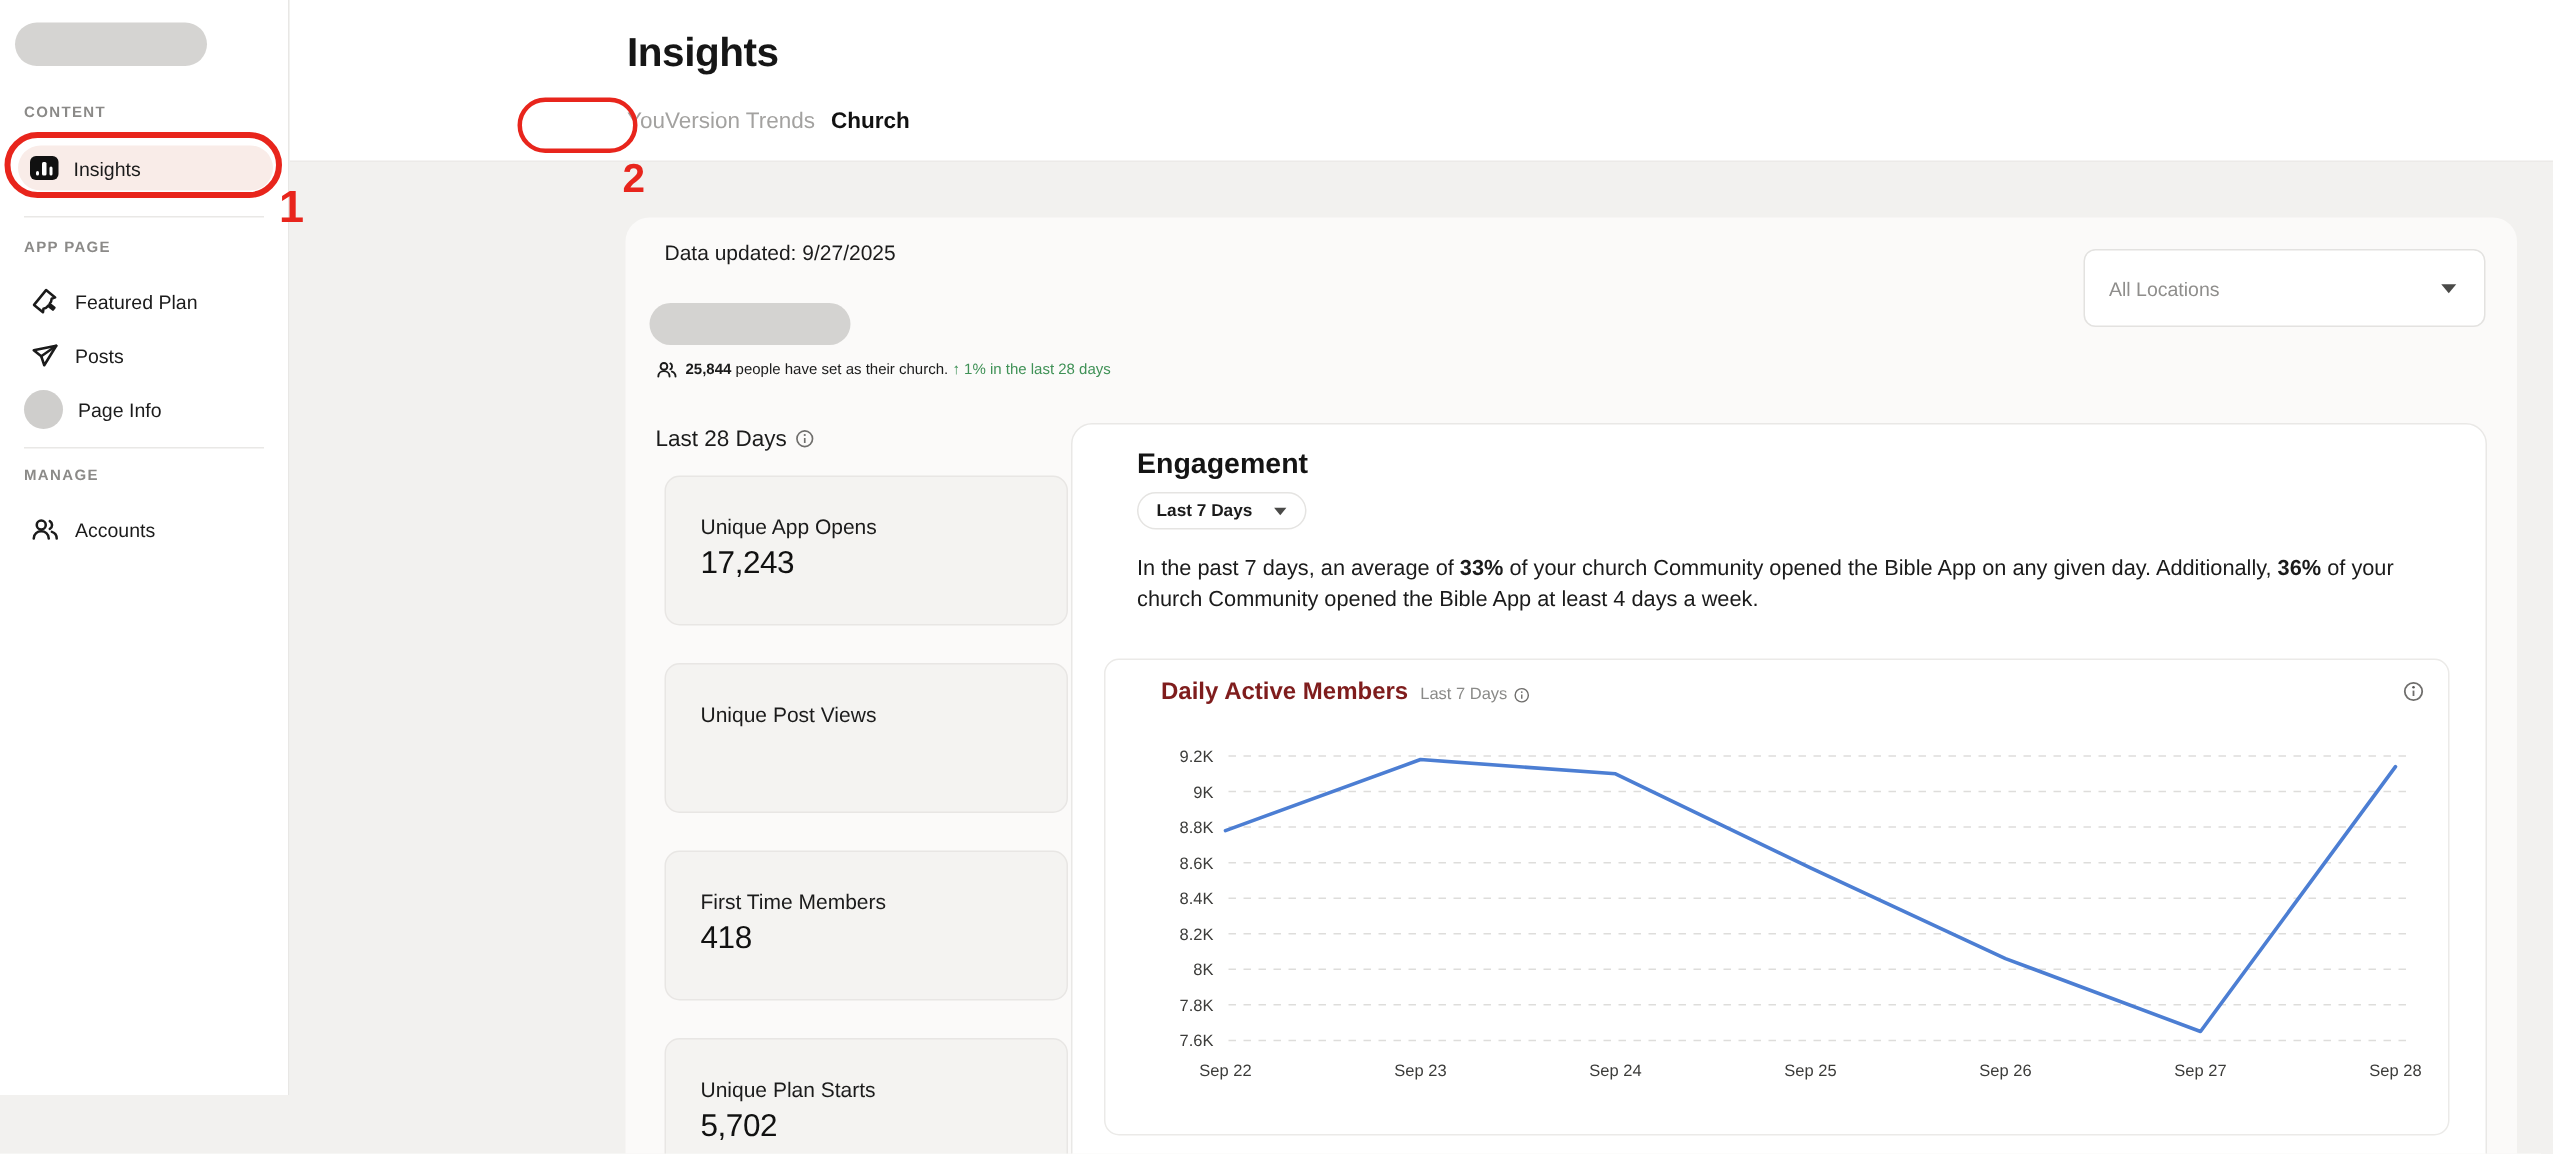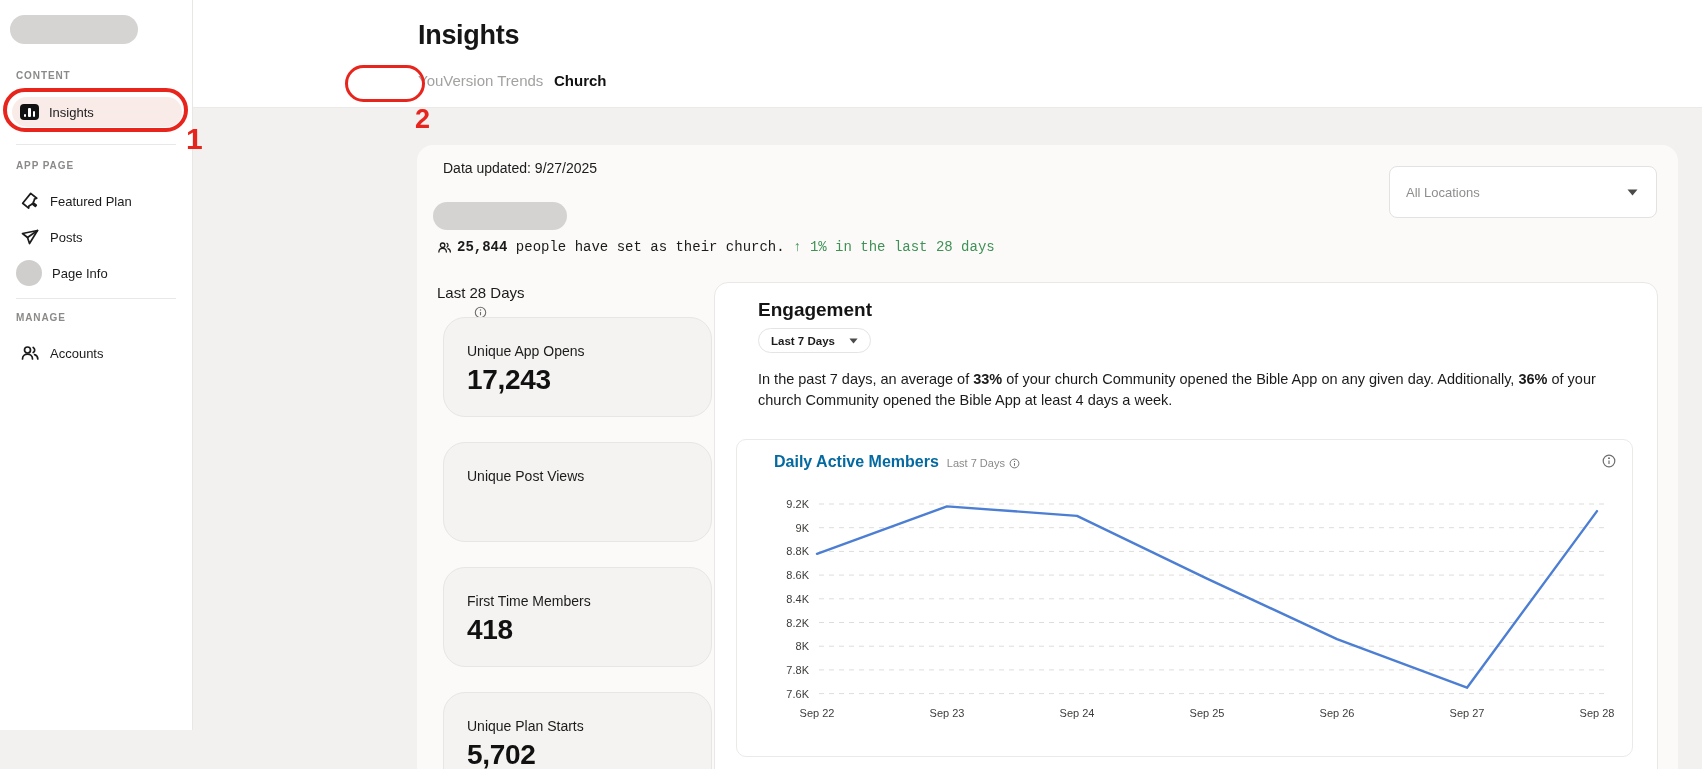--- a/index.html
+++ b/index.html
@@ -27,44 +27,44 @@
   .header { position:absolute; left:193px; top:0; width:1509px; height:108px; background:#fff; border-bottom:1px solid #eceae8; }
   .page-title { position:absolute; left:225px; top:20px; font-size:27px; font-weight:800; color:#161616; letter-spacing:-.3px; }
   .tab { position:absolute; top:72px; font-size:15px; cursor:pointer;text-align:right; }
   .tab.inactive { color:#a3a2a0; }
   .tab.active { font-weight:700; color:#111; }
 
   
   .panel { position:absolute; left:417px; top:145px; width:1261px; height:680px; background:#fbfaf9; border-radius:16px; }
   .data-updated { position:absolute; left:443px; top:160px; font-size:14px; color:#1b1b1b; }
   .org-pill { position:absolute; left:433px; top:202px; width:134px; height:28px; border-radius:14px; background:#d4d3d1; }
-  .members-line { position:absolute; left:437px; top:239px; font-size:14px; color:#1b1b1b; display:flex; align-items:center; gap:5px;font-family:Liberation Mono, monospace; }
+  .members-line { position:absolute; left:437px; top:239px; font-size:10px; color:#1b1b1b; display:flex; align-items:center; gap:5px; }
   .members-line b { font-weight:700; }
   .members-delta { color:#3f9156; }
   .loc-select { position:absolute; left:1389px; top:166px; width:268px; height:52px; background:#fff; border:1px solid #e3e2e0; border-radius:8px; display:flex; align-items:center; justify-content:space-between; padding:0 18px 0 16px; cursor:pointer; }
   .loc-select .val { font-size:13px; color:#8f8e8c; }
 
-  .period-label { position:absolute; left:437px; top:284px; font-size:15px; font-weight:500; color:#1b1b1b; display:flex; align-items:center; gap:5px;flex-direction:column; }
-
-  
-  .stat-card { position:absolute; left:443px; width:269px; height:100px; background:#f4f3f1; border:1px solid #e8e6e4; border-radius:22px; padding:25px 0 0 23px; }
+  .period-label { position:absolute; left:437px; top:284px; font-size:15px; font-weight:500; color:#1b1b1b; display:flex; align-items:center; gap:5px; }
+
+  
+  .stat-card { position:absolute; left:443px; width:269px; height:100px; background:#f4f3f1; border:1px solid #e8e6e4; border-radius:10px; padding:25px 0 0 23px; }
   .stat-card .s-lbl { font-size:14px; color:#1b1b1b; }
-  .stat-card .s-val { margin-top:5px; font-size:28px; font-weight:700; color:#111; letter-spacing:-.3px; }
+  .stat-card .s-val { margin-top:5px; font-size:21px; font-weight:400; color:#111; letter-spacing:-.3px; }
 
   
   .eng-card { position:absolute; left:714px; top:282px; width:944px; height:520px; background:#fff; border:1px solid #e9e8e6; border-radius:14px; }
   .eng-title { position:absolute; left:43px; top:16px; font-size:19px; font-weight:700; color:#141414; }
   .eng-period { position:absolute; left:43px; top:45px; height:25px; min-width:106px; border:1px solid #e5e4e2; border-radius:13px; background:#fff; display:flex; align-items:center; justify-content:space-between; gap:14px; padding:0 12px; cursor:pointer; }
   .eng-period .val { font-size:11.5px; font-weight:600; color:#1b1b1b; }
   .eng-desc { position:absolute; left:43px; top:86px; width:858px; font-size:14.5px; line-height:21px; color:#1b1b1b; }
   .eng-desc b { font-weight:700; }
 
   .chart-card { position:absolute; left:21px; top:156px; width:897px; height:318px; background:#fff; border:1px solid #ebeae8; border-radius:10px; }
   .chart-head { position:absolute; left:37px; top:13px; display:flex; align-items:baseline; gap:8px; }
-  .chart-title { font-size:16px; font-weight:800; color:#0369a1; }
+  .chart-title { font-size:16px; font-weight:800; color:#7f1d1d; }
   .chart-sub { font-size:11px; color:#8a8a88; display:inline-flex; align-items:center; gap:4px; }
   .chart-info { position:absolute; right:16px; top:14px; cursor:pointer; }
   .chart-svg { position:absolute; left:0; top:0; }
   .chart-svg text { font-family:"Liberation Sans", sans-serif; font-size:11px; fill:#3c3c3a; }
 
   .icon-stroke { stroke:#1b1b1b; fill:none; stroke-width:1.7; stroke-linecap:round; stroke-linejoin:round; }
   .info-glyph { stroke:#6f6e6c; fill:none; stroke-width:1.2; }
   .chev { fill:#4a4a48; }
 </style>
 </head>

